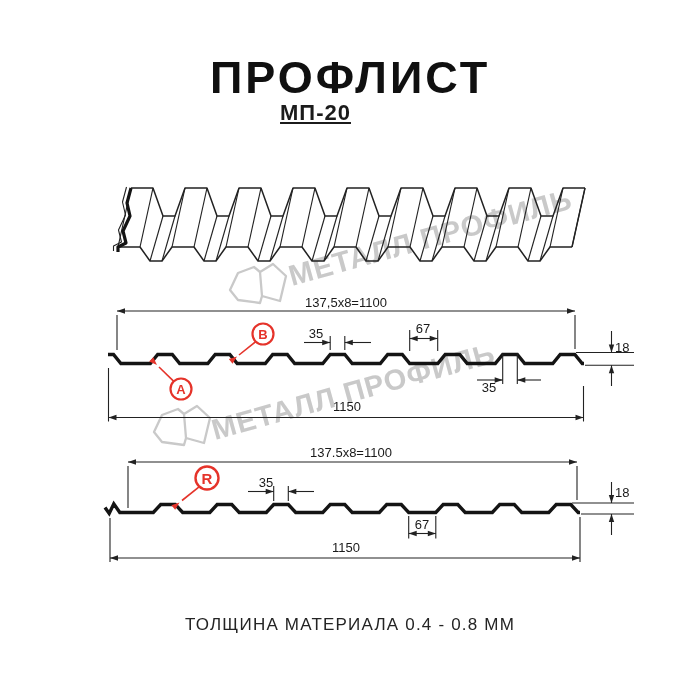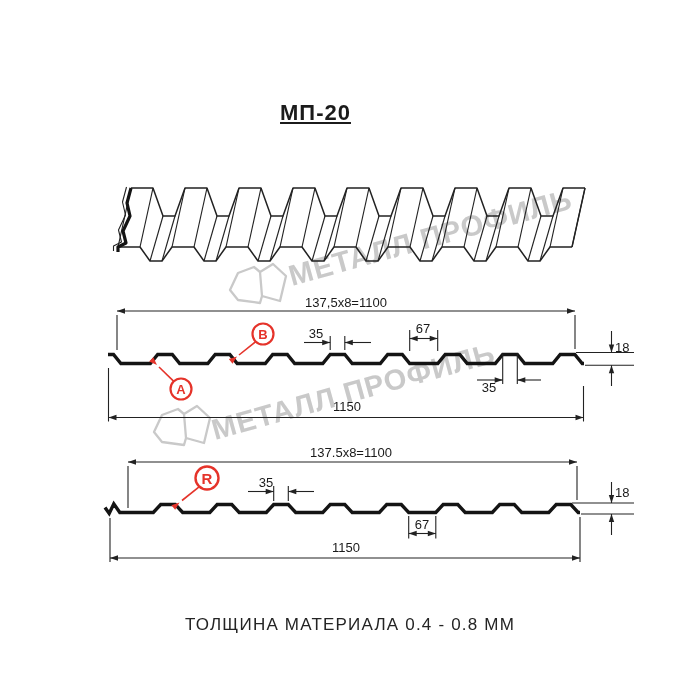--- a/index.html
+++ b/index.html
@@ -15,20 +15,21 @@
   .dim-label{font-family:"Liberation Sans", sans-serif;font-size:13px;fill:#1a1a1a;}
   .marker-letter{font-family:"Liberation Sans", sans-serif;font-weight:bold;}
   .wm-text{font-family:"Liberation Sans", sans-serif;font-weight:bold;font-size:29px;
            letter-spacing:1px;}
 </style>
 </head>
 <body>
 
 <div class="stage">
 
+  <div class="title">ПРОФЛИСТ</div>
   <div class="subtitle">МП-20</div>
 
   <svg width="700" height="700" viewBox="0 0 700 700">
 
     <g id="wm1">
       <path d="M230,290 L238,273 L254,267 L260,272 L273,264 L286,276 L280,301 L262,296 L260,303 L238,300 Z M260,272 L262,296" fill="none" stroke="#c9c9c9" stroke-width="2.3" stroke-linejoin="round"></path>
       <text class="wm-text" transform="translate(292,286) rotate(-15.5)" fill="#c9c9c9">МЕТАЛЛ ПРОФИЛЬ</text>
     </g>
 
     <g id="wm2">

